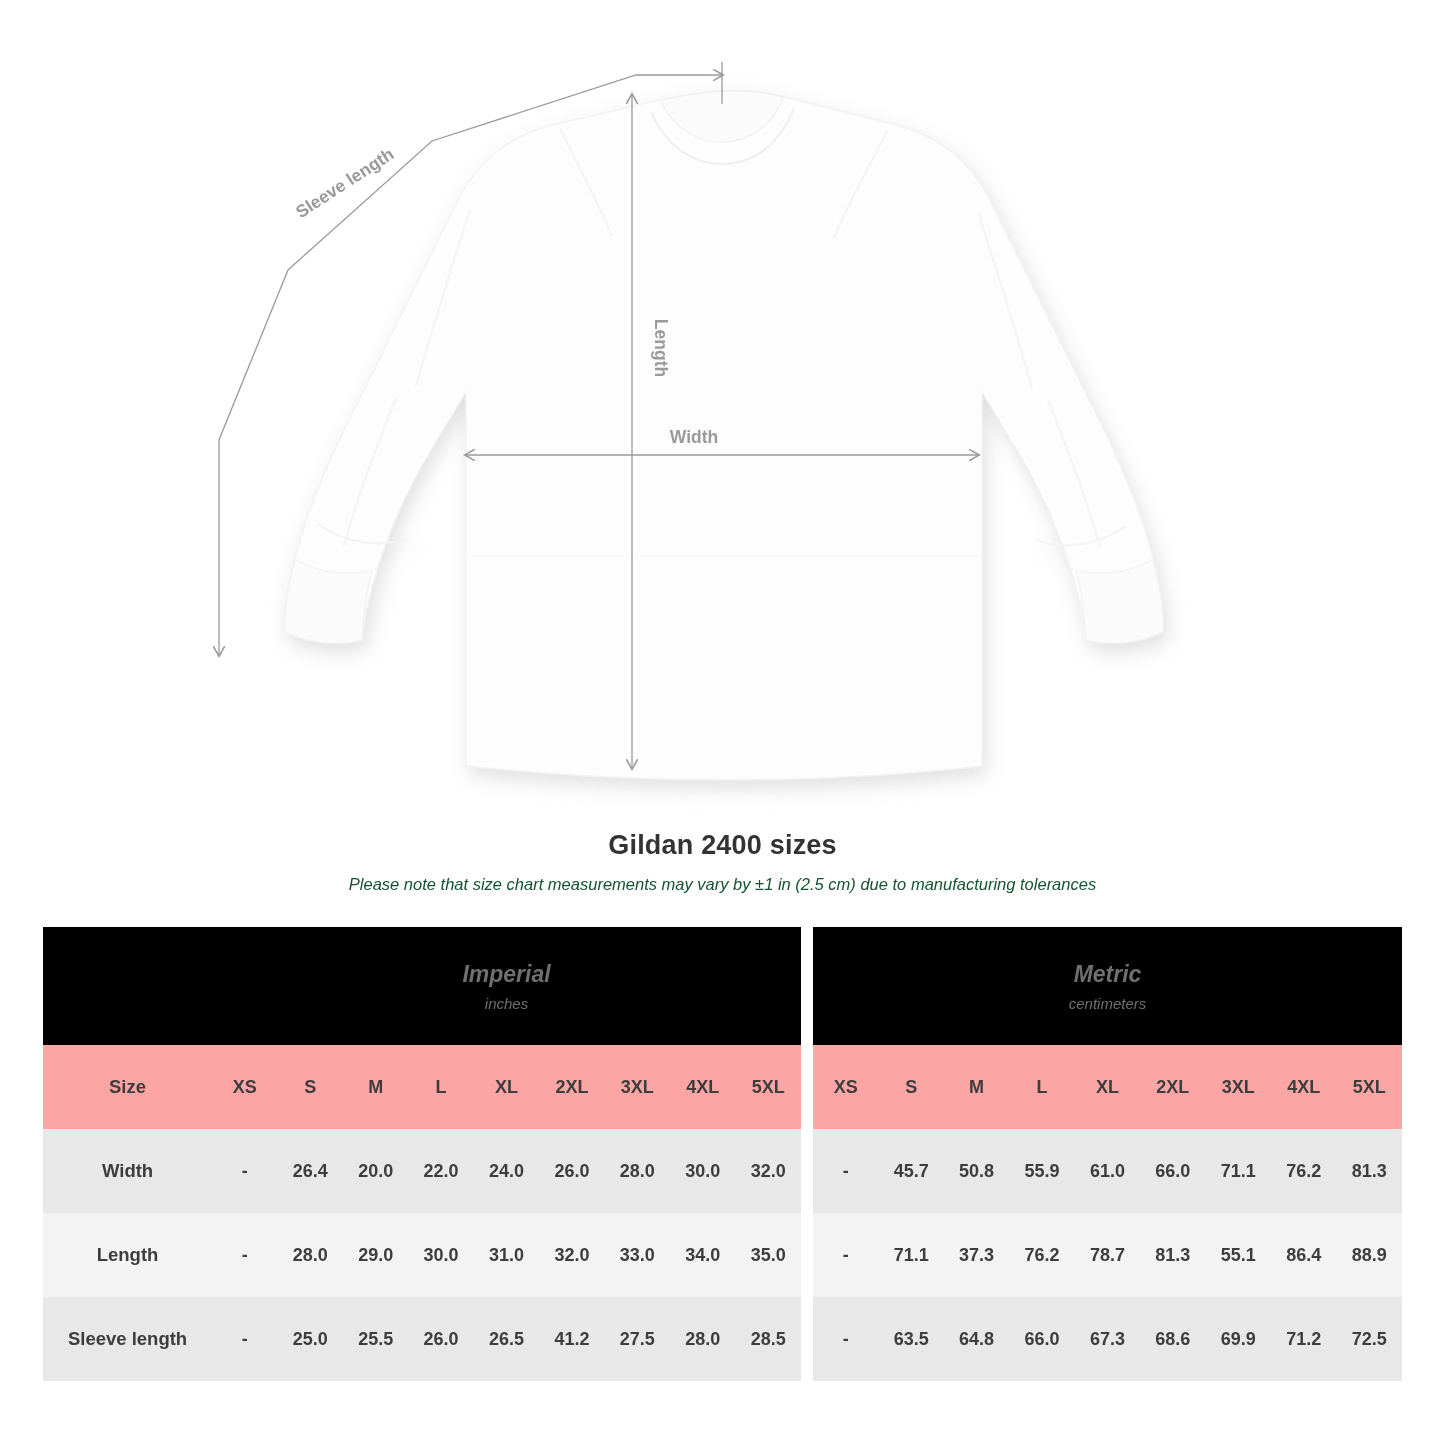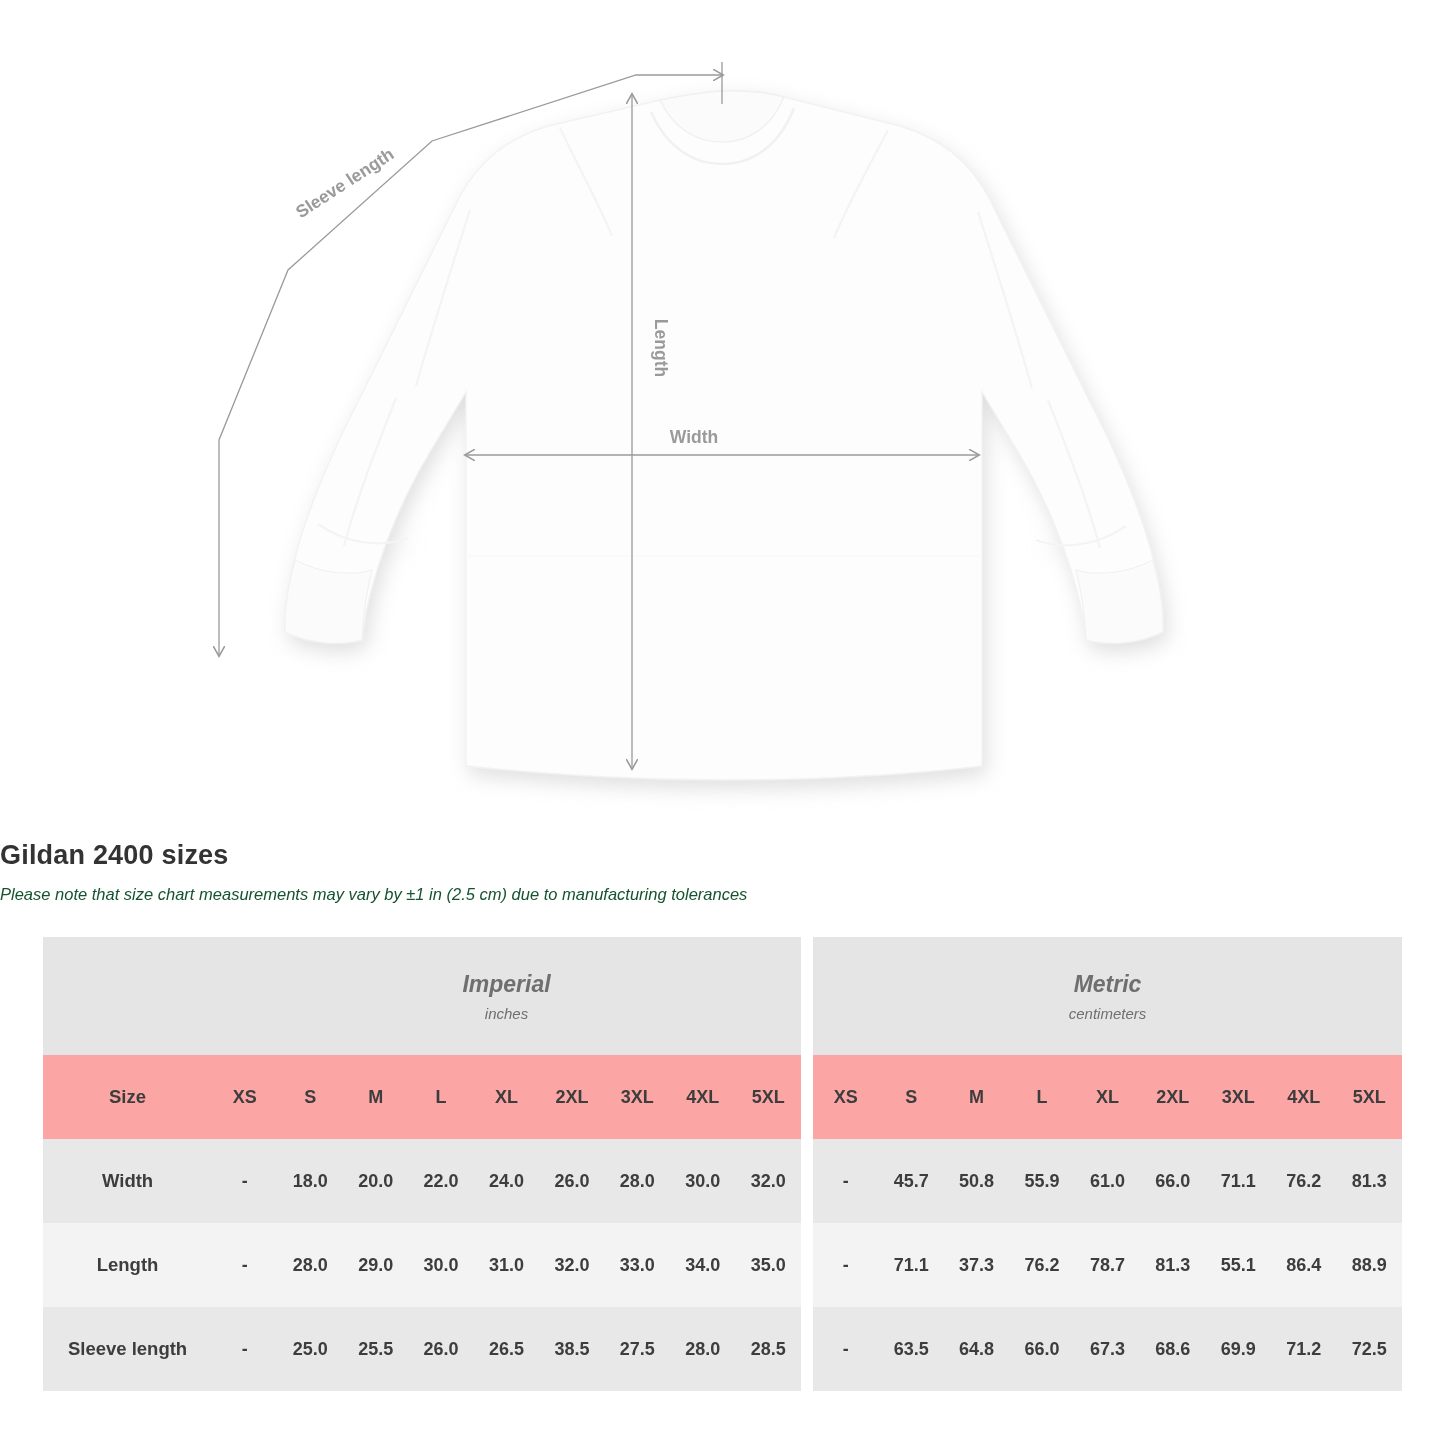--- a/index.html
+++ b/index.html
@@ -23,22 +23,21 @@
     height: 830px;
   }
   .illustration svg {
     position: absolute;
     left: 0;
     top: 0;
   }
 
   
   .title-block {
-    text-align: left;
-    margin-top: 10px;
+    text-align: center;
   }
   .chart-title {
     font-size: 27px;
     font-weight: bold;
     color: #333333;
     letter-spacing: 0.2px;
   }
   .chart-note {
     font-size: 16.5px;
     font-style: italic;
@@ -57,21 +56,21 @@
     table-layout: fixed;
   }
   table.size-table td, table.size-table th {
     padding: 0;
     text-align: center;
     font-weight: bold;
     color: #3d3d3d;
   }
 
   .unit-row td {
-    background: #e5e5e5;
+    background: #000000;
     height: 118px;
     vertical-align: middle;
   }
   .unit-name {
     font-size: 23px;
     font-style: italic;
     font-weight: bold;
     color: #6f6f6f;
     line-height: 1.25;
   }
@@ -256,21 +255,21 @@
           <td>L</td>
           <td>XL</td>
           <td>2XL</td>
           <td>3XL</td>
           <td>4XL</td>
           <td>5XL</td>
         </tr>
         <tr class="data-row row-shade-odd">
           <td class="rowlabel">Width</td>
           <td>-</td>
-          <td>18.0</td>
+          <td>26.4</td>
           <td>20.0</td>
           <td>22.0</td>
           <td>24.0</td>
           <td>26.0</td>
           <td>28.0</td>
           <td>30.0</td>
           <td>32.0</td>
           <td class="sep-col"></td>
           <td>-</td>
           <td>45.7</td>
@@ -304,21 +303,21 @@
           <td>86.4</td>
           <td>88.9</td>
         </tr>
         <tr class="data-row row-shade-odd">
           <td class="rowlabel">Sleeve length</td>
           <td>-</td>
           <td>25.0</td>
           <td>25.5</td>
           <td>26.0</td>
           <td>26.5</td>
-          <td>38.5</td>
+          <td>41.2</td>
           <td>27.5</td>
           <td>28.0</td>
           <td>28.5</td>
           <td class="sep-col"></td>
           <td>-</td>
           <td>63.5</td>
           <td>64.8</td>
           <td>66.0</td>
           <td>67.3</td>
           <td>68.6</td>

